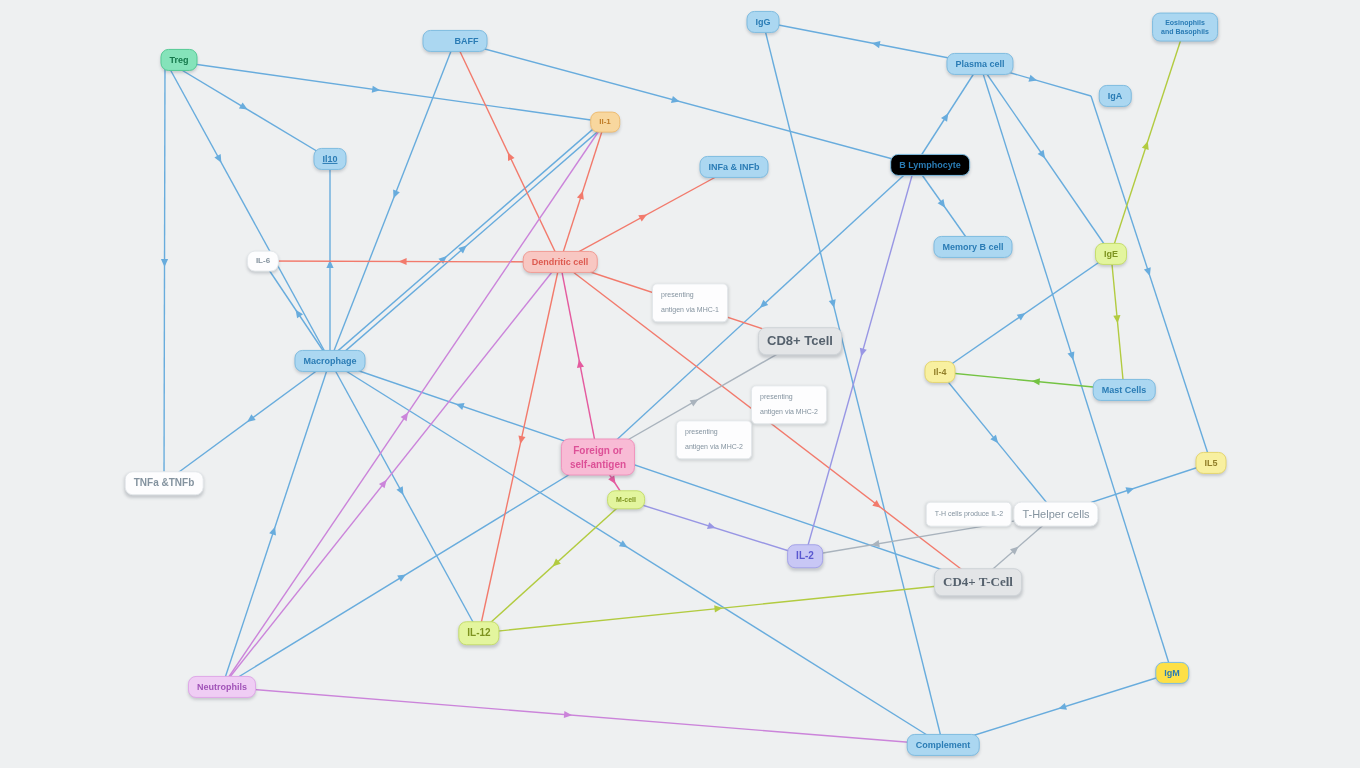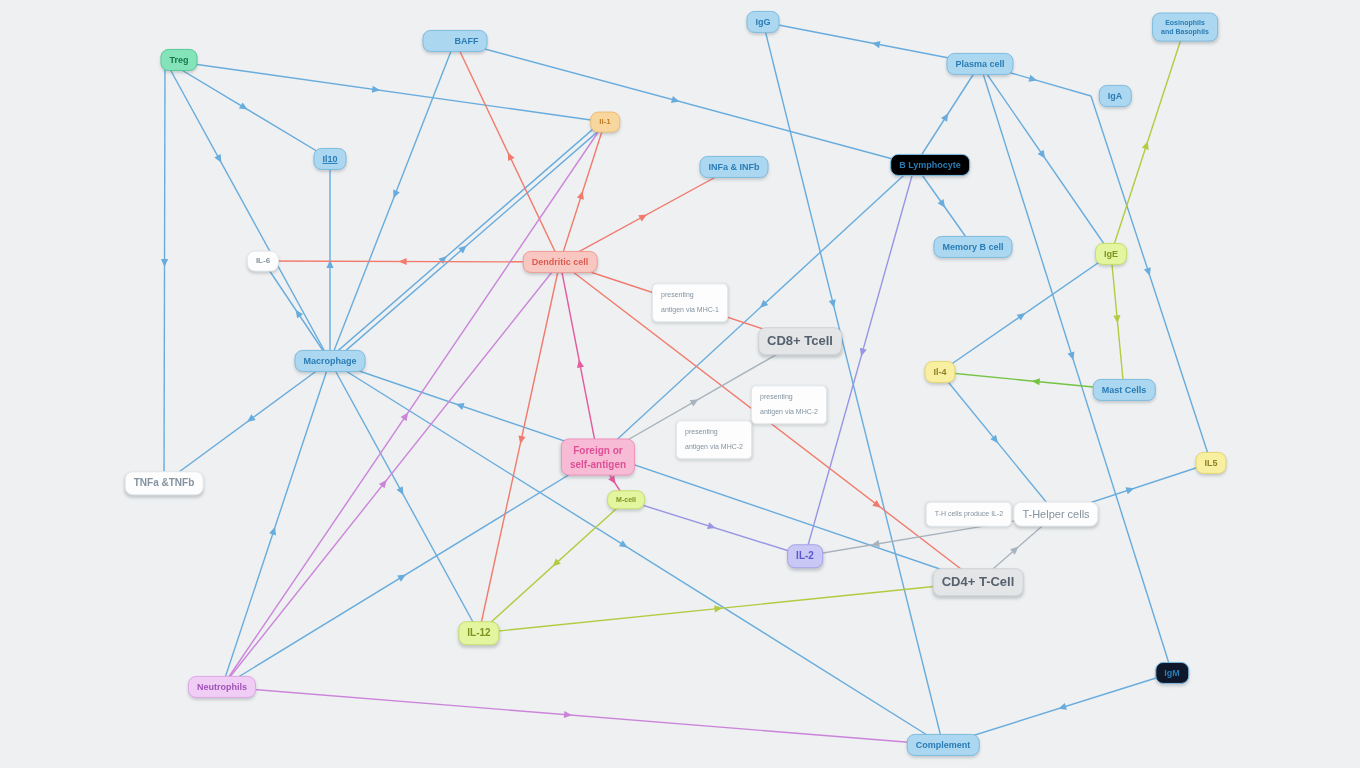--- a/index.html
+++ b/index.html
@@ -163,18 +163,18 @@
     <div class="node note" style="left: 714px; top: 440px; background: rgb(253, 253, 254); border-color: rgb(227, 231, 234); color: rgb(132, 147, 159); font-size: 7px;"><span>presenting
 antigen via MHC-2</span></div>
     <div class="node" style="left: 598px; top: 457px; background: rgb(248, 187, 213); border-color: rgb(241, 147, 189); color: rgb(221, 80, 151); font-size: 10px;"><span>Foreign or
 self-antigen</span></div>
     <div class="node" style="left: 164px; top: 483px; background: rgb(253, 253, 254); border-color: rgb(227, 231, 234); color: rgb(132, 147, 159); font-size: 10px;"><span>TNFa &amp;TNFb</span></div>
     <div class="node" style="left: 626px; top: 500px; background: rgb(227, 245, 158); border-color: rgb(198, 222, 110); color: rgb(125, 147, 31); font-size: 7px;"><span>M-cell</span></div>
     <div class="node" style="left: 1211px; top: 463px; background: rgb(248, 240, 160); border-color: rgb(229, 214, 112); color: rgb(146, 128, 42);"><span>IL5</span></div>
     <div class="node note" style="left: 969px; top: 514px; background: rgb(253, 253, 254); border-color: rgb(227, 231, 234); color: rgb(132, 147, 159); font-size: 7px;"><span>T-H cells produce IL-2</span></div>
     <div class="node" style="left: 1056px; top: 514px; background: rgb(253, 253, 254); border-color: rgb(227, 231, 234); color: rgb(132, 147, 159); font-size: 11px; font-weight: normal;"><span>T-Helper cells</span></div>
     <div class="node" style="left: 805px; top: 556px; background: rgb(200, 199, 245); border-color: rgb(165, 163, 233); color: rgb(90, 88, 208); font-size: 10px;"><span>IL-2</span></div>
-    <div class="node" style="left: 978px; top: 582px; background: rgb(227, 229, 231); border-color: rgb(206, 211, 215); color: rgb(85, 97, 109); font-size: 13px;"><span>CD4+ T-Cell</span></div>
+    <div class="node" style="left: 978px; top: 582px; background: rgb(227, 229, 231); border-color: rgb(206, 211, 215); color: rgb(85, 97, 109); font-size: 13px; font-family: Liberation Serif, serif;"><span>CD4+ T-Cell</span></div>
     <div class="node" style="left: 479px; top: 633px; background: rgb(227, 245, 158); border-color: rgb(198, 222, 110); color: rgb(125, 147, 31); font-size: 10px;"><span>IL-12</span></div>
     <div class="node" style="left: 222px; top: 687px; background: rgb(239, 205, 244); border-color: rgb(223, 168, 232); color: rgb(161, 83, 184);"><span>Neutrophils</span></div>
-    <div class="node" style="left: 1172px; top: 673px; background: #0f172a; border-color: rgb(127, 188, 224); color: rgb(42, 124, 181);"><span>IgM</span></div>
+    <div class="node" style="left: 1172px; top: 673px; background: #fde047; border-color: rgb(127, 188, 224); color: rgb(42, 124, 181);"><span>IgM</span></div>
     <div class="node" style="left: 943px; top: 745px; background: rgb(171, 215, 241); border-color: rgb(127, 188, 224); color: rgb(42, 124, 181);"><span>Complement</span></div>
   </div>
 
 </body></html>

